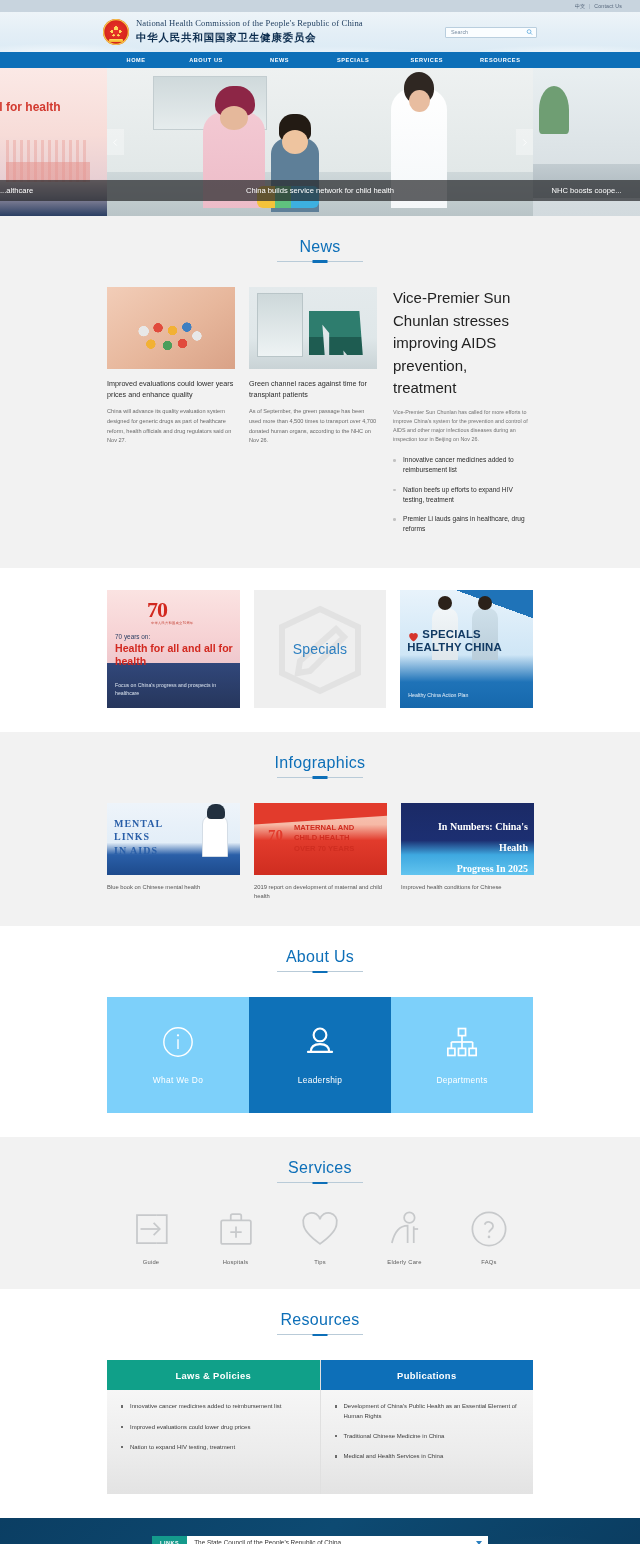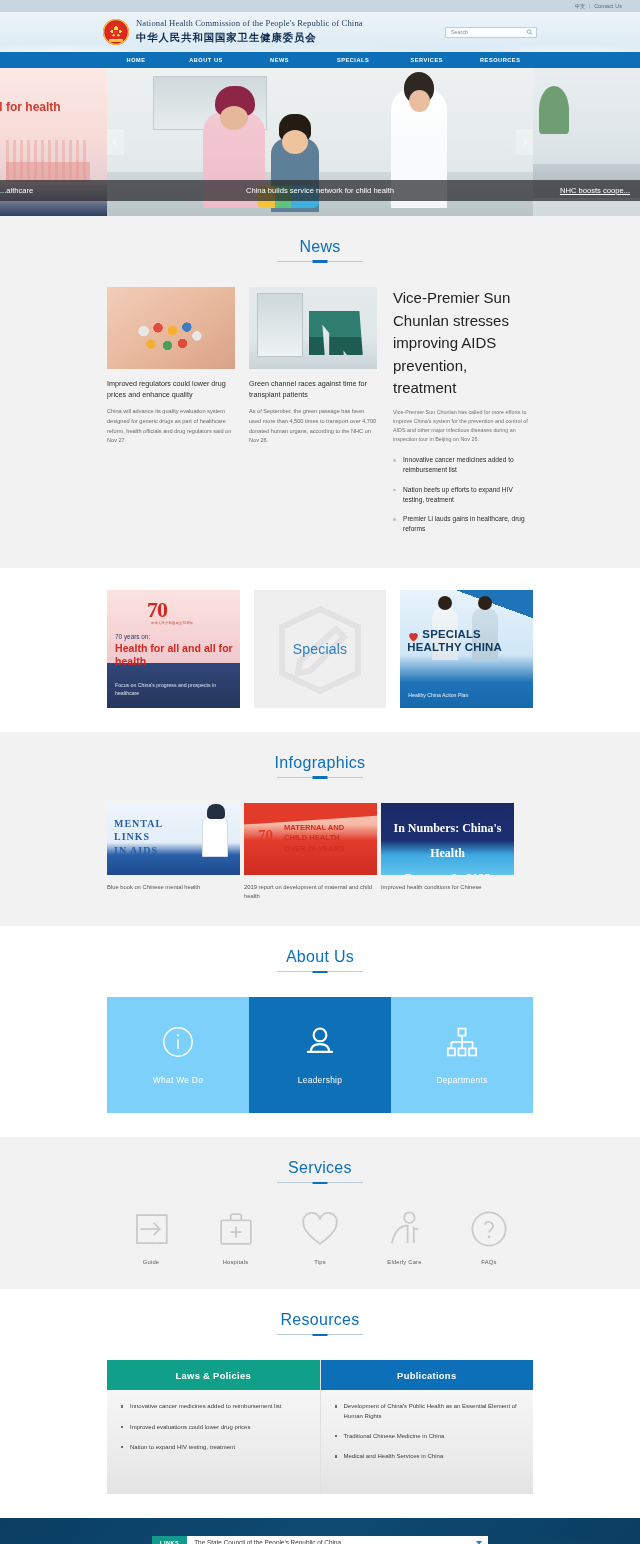--- a/index.html
+++ b/index.html
@@ -118,21 +118,21 @@
   .slide.side { width: 107px; }
   .slide.main { width: 426px; }
   .slide-caption {
     position: absolute; left: 0; right: 0; bottom: 15px;
     background: rgba(40,42,45,.72);
     color: #fff; font-size: 7.6px; padding: 6px 10px;
     white-space: nowrap; overflow: hidden;
   }
   .slide.main .slide-caption { text-align: center; padding: 6px 14px; }
   .slide.side.left .slide-caption { text-align: left; padding-left: 0; }
-  .slide.side.right .slide-caption { text-align: right; padding-left: 10px; text-decoration: underline; }
+  .slide.side.right .slide-caption { text-align: center; padding-left: 10px; }
 
   
   .art-poster {
     position: absolute; inset: 0;
     background: linear-gradient(180deg,#fbe9e6 0%, #f7dcd8 45%, #e8cfd3 75%, #2b3f63 100%);
   }
   .art-poster .ptext {
     position: absolute; left: -4px; top: 32px;
     font-size: 12px; font-weight: bold; color: #d2392f; white-space: nowrap;
   }
@@ -342,21 +342,21 @@
   }
   .sp-right .t2 {
     position: absolute; left: 7px; top: 51px; font-size: 11.4px; font-weight: bold;
     color: #123a63; letter-spacing: .2px;
   }
   .sp-right .sp-cap {
     position: absolute; left: 8px; bottom: 10px; font-size: 5.2px; color: #e7f1fa;
   }
 
   
-  .info-row { display: flex; gap: 4px; }
+  .info-row { display: flex; gap: 14px; }
   .info-card { width: 133px; }
   .info-thumb { width: 133px; height: 72px; position: relative; overflow: hidden; }
   .ig1 { background: linear-gradient(180deg,#eef4fa 0%, #e3eef8 55%, #2a5fa8 72%, #1d4a8c 100%); }
   .ig1 .t {
     position: absolute; left: 7px; top: 14px;
     font-family: "Liberation Serif", serif; font-weight: bold;
     font-size: 10px; color: #2a5fa8; line-height: 1.35; letter-spacing: 1px;
   }
   .ig1 .doc {
     position: absolute; right: 12px; top: 12px; width: 26px; height: 42px;
@@ -374,23 +374,23 @@
   .ig2 .t {
     position: absolute; left: 40px; top: 20px; font-size: 7.6px; font-weight: bold;
     color: #cf2d20; line-height: 1.42; text-align: left;
   }
   .ig2 .s70 {
     position: absolute; left: 14px; top: 24px; font-size: 15px; font-weight: bold;
     color: #e23b2c; font-family: "Liberation Serif", serif;
   }
   .ig3 { background: linear-gradient(180deg,#1b2a66 0%, #1c2f72 52%, #3ea8e0 72%, #62c4ef 100%); }
   .ig3 .t {
-    position: absolute; left: 6px; top: 13px; right: 6px; text-align: center;
+    position: absolute; left: 6px; top: 13px; right: 6px; text-align: right;
     font-family: "Liberation Serif", serif; font-weight: bold;
-    font-size: 12px; color: #fff; line-height: 2.1;
+    font-size: 10px; color: #fff; line-height: 2.1;
   }
   .info-cap { font-size: 5.8px; color: #555; line-height: 1.7; margin-top: 8px; }
 
   
   .tiles { display: flex; }
   .tile {
     flex: 1; height: 116px;
     display: flex; flex-direction: column; align-items: center; justify-content: center;
     cursor: pointer; position: relative;
   }
@@ -564,21 +564,21 @@
         </svg>
     </div>
   </div>
 
   <div class="section sec-grey">
     <div class="inner">
       <div class="sec-title">News</div>
       <div class="news-grid">
         <div class="news-col">
           <div class="news-thumb thumb-pills"></div>
-          <div class="news-head">Improved regulators could lower drug prices and enhance quality</div>
+          <div class="news-head">Improved evaluations could lower years prices and enhance quality</div>
           <div class="news-body">China will advance its quality evaluation system designed for generic drugs as part of healthcare reform, health officials and drug regulators said on Nov 27.</div>
         </div>
         <div class="news-col">
           <div class="news-thumb thumb-corridor"></div>
           <div class="news-head">Green channel races against time for transplant patients</div>
           <div class="news-body">As of September, the green passage has been used more than 4,500 times to transport over 4,700 donated human organs, according to the NHC on Nov 26.</div>
         </div>
         <div class="news-lead">
           <div class="lead-title">Vice-Premier Sun Chunlan stresses improving AIDS prevention, treatment</div>
           <div class="lead-body">Vice-Premier Sun Chunlan has called for more efforts to improve China's system for the prevention and control of AIDS and other major infectious diseases during an inspection tour in Beijing on Nov 26.</div>

